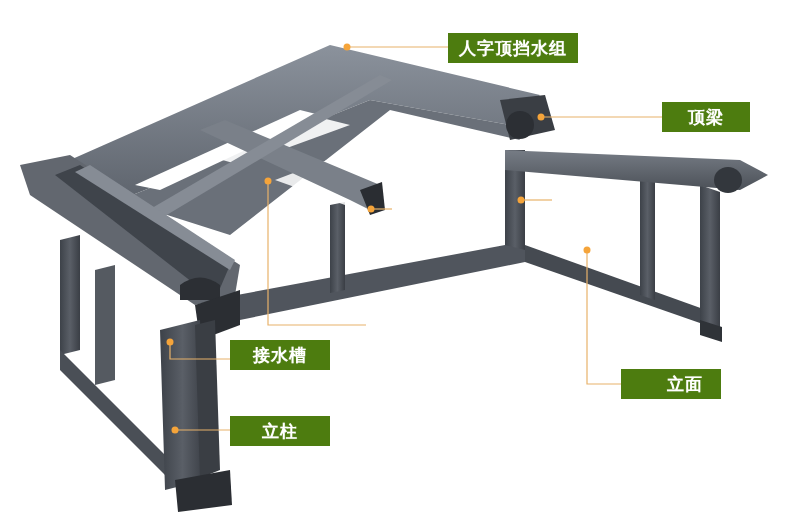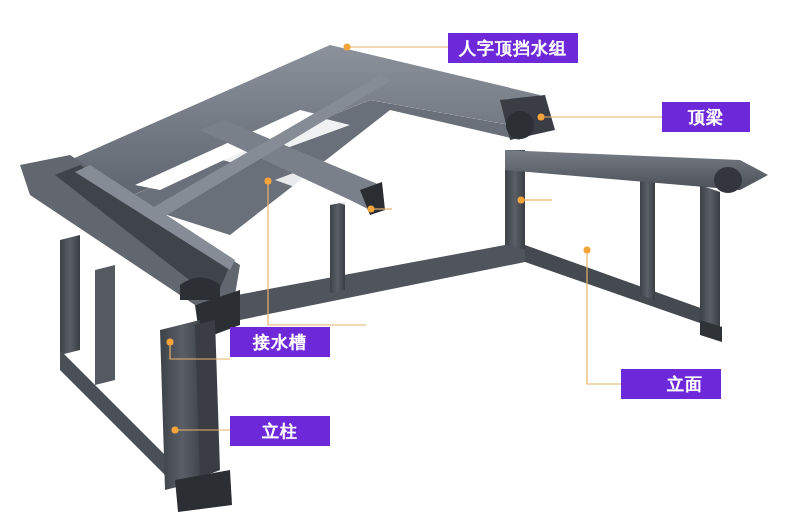--- a/index.html
+++ b/index.html
@@ -1,21 +1,21 @@
 <!DOCTYPE html>
 <html><head>
 <meta charset="utf-8">
 <style>
   html, body { margin: 0; padding: 0; background: #ffffff; }
   body { width: 785px; height: 527px; position: relative; overflow: hidden;
          font-family: "DejaVu Sans", sans-serif; }
   #stage { position: absolute; left: 0; top: 0; width: 785px; height: 527px; }
   svg { position: absolute; left: 0; top: 0; }
   .label {
-    position: absolute; background: #6d28d9; color: #ffffff;
+    position: absolute; background: #4d7c0f; color: #ffffff;
     font-family: "DejaVu Sans", sans-serif; font-size: 17px; font-weight: bold;
     display: flex; align-items: center; justify-content: center;
     height: 30px; letter-spacing: 1px; box-sizing: border-box;
     text-shadow: 0 0 1px rgba(255,255,255,0.4);
   }
 </style>
 </head>
 <body>
 
 <div id="stage">
@@ -101,16 +101,16 @@
       <circle cx="521" cy="200" r="3.5"></circle>
       <circle cx="268" cy="181" r="3.5"></circle>
       <circle cx="170" cy="342" r="3.5"></circle>
       <circle cx="175" cy="430" r="3.5"></circle>
       <circle cx="587" cy="250" r="3.5"></circle>
     </g>
   </svg>
 
   <div class="label" style="left:448px;top:33px;width:130px;">人字顶挡水组</div>
   <div class="label" style="left:662px;top:102px;width:88px;">顶梁</div>
-  <div class="label" style="left:230px;top:327px;width:100px;">接水槽</div>
+  <div class="label" style="left:230px;top:340px;width:100px;">接水槽</div>
   <div class="label" style="left:230px;top:416px;width:100px;">立柱</div>
   <div class="label" style="left:621px;top:369px;width:100px;padding-left:28px;">立面</div>
 </div>
 
 </body></html>

